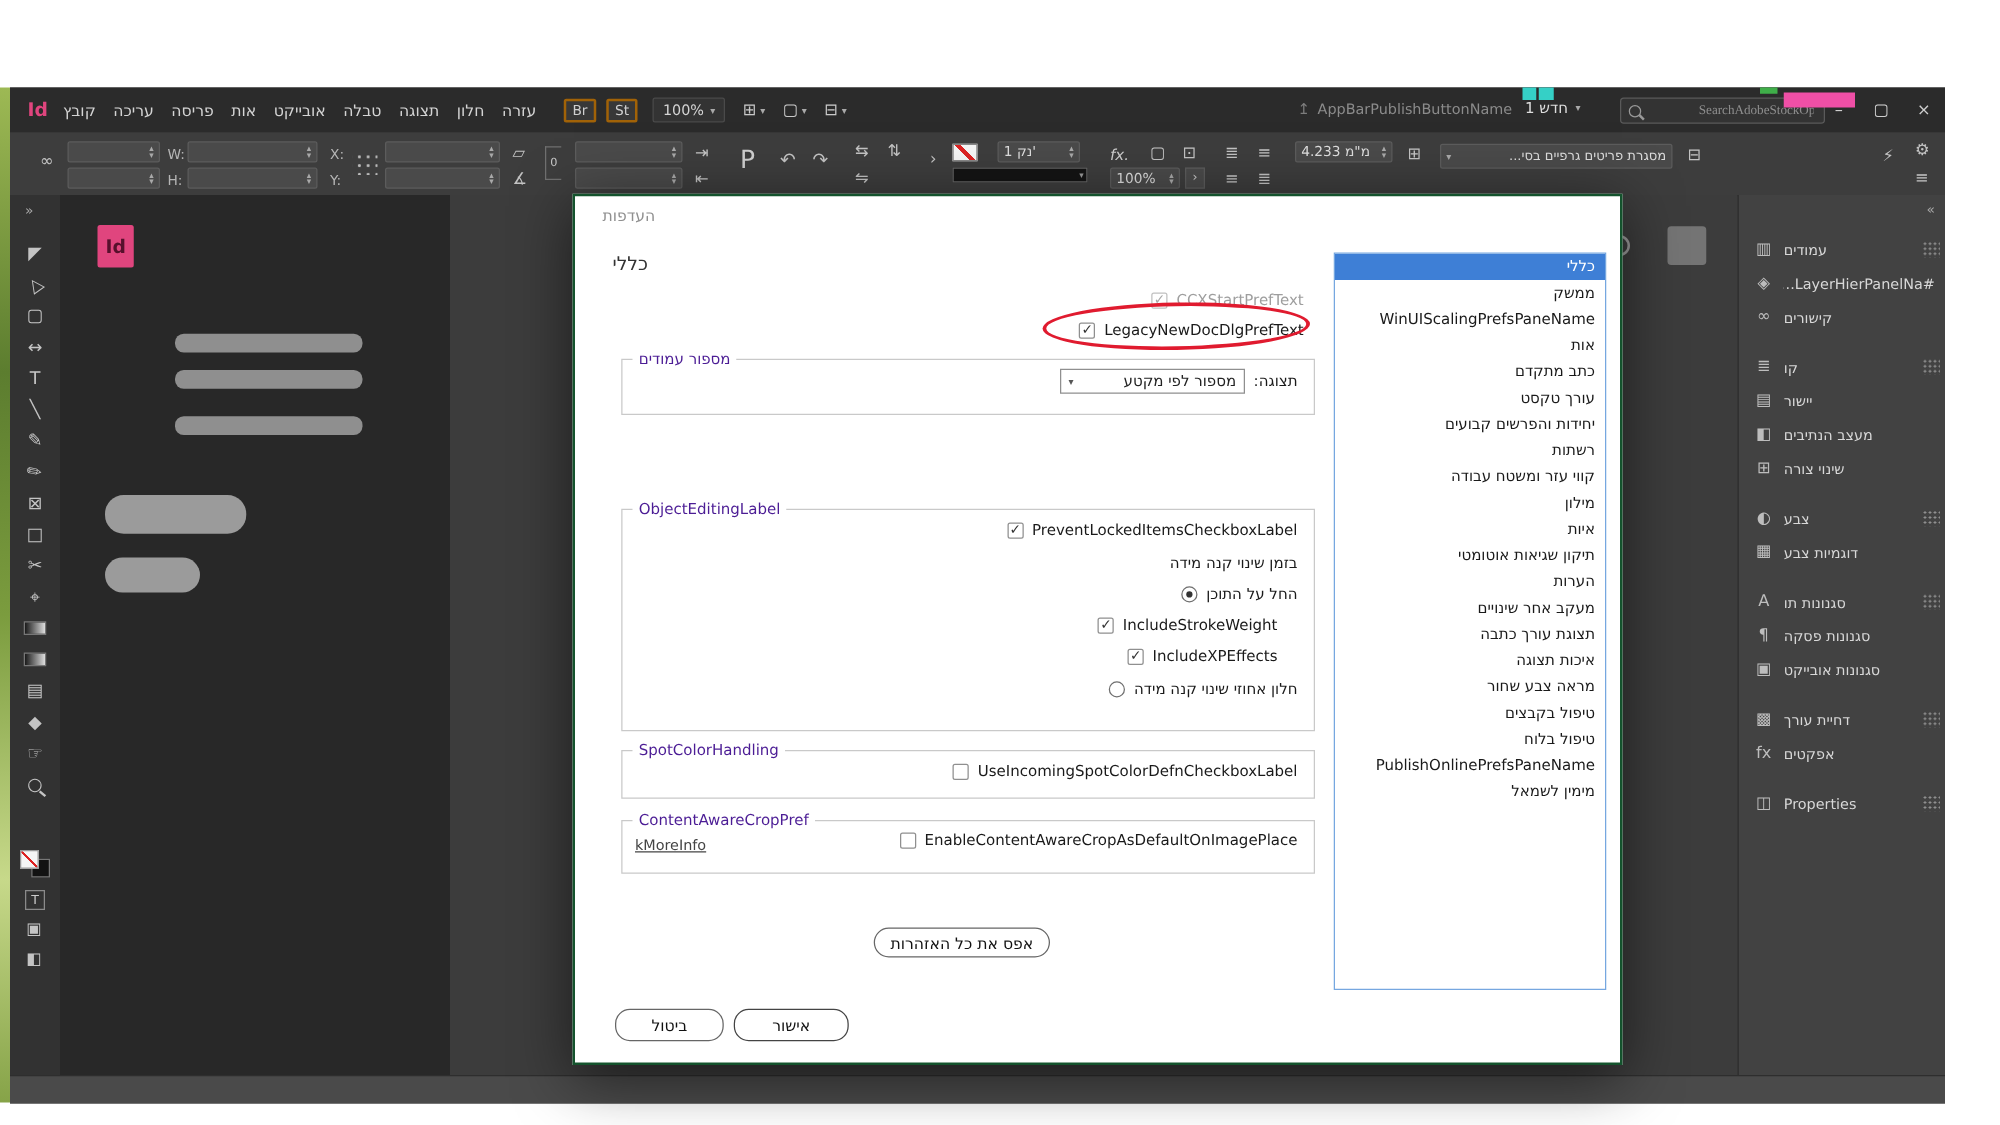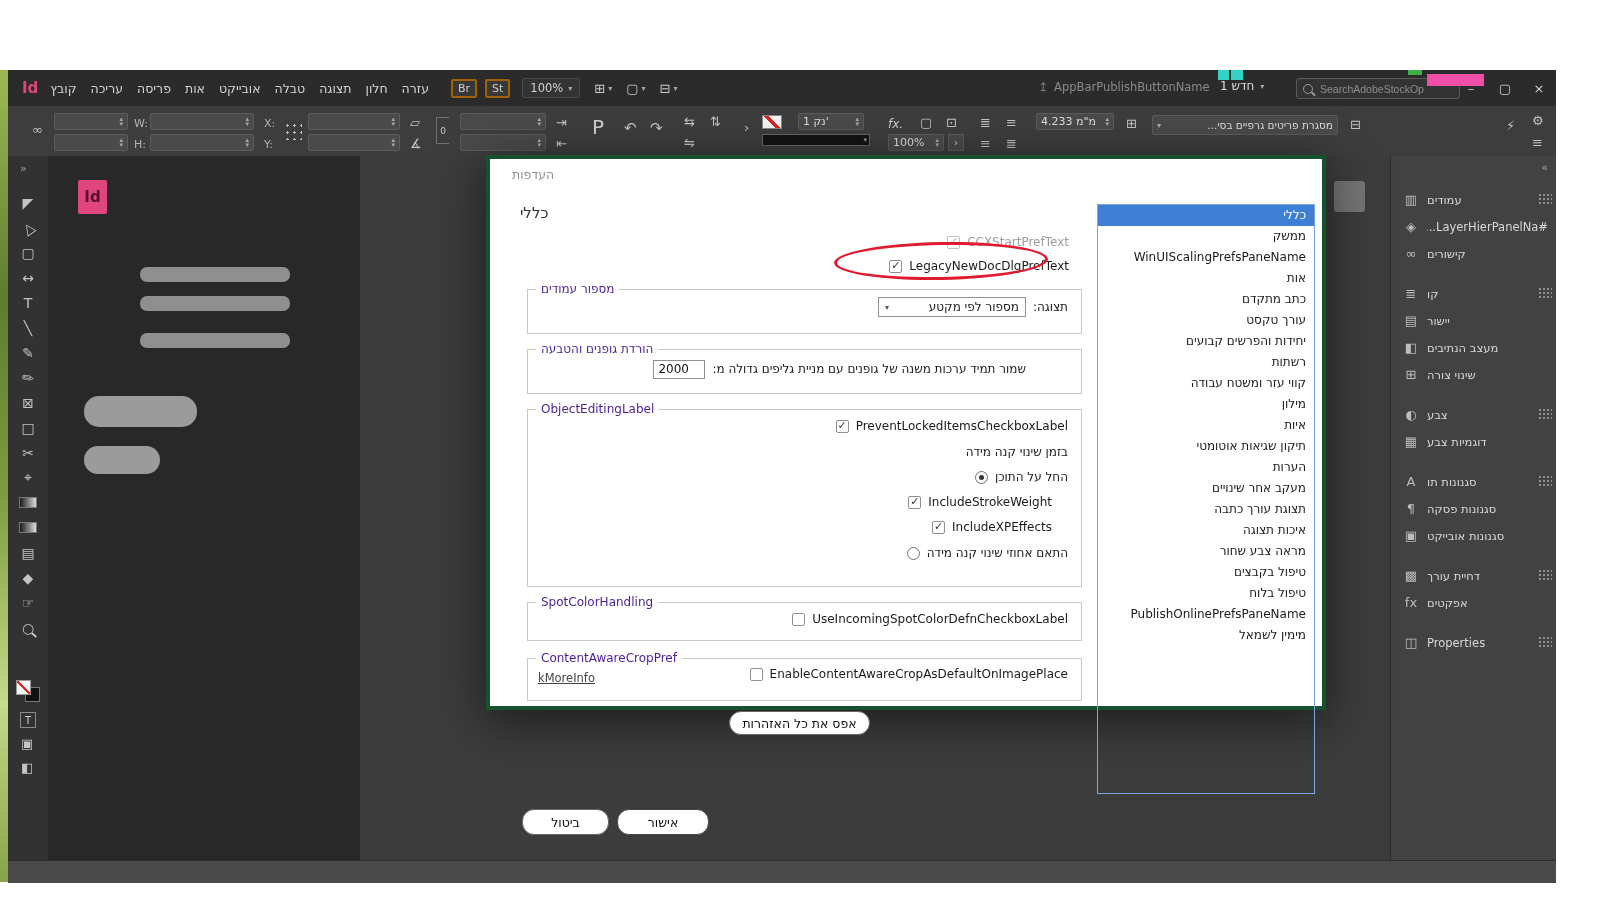--- a/index.html
+++ b/index.html
@@ -20,21 +20,21 @@
   .menus{display:flex;gap:14px;margin-right:14px;}
   .menu-item{cursor:default;}
   .tb-mini{font-size:11px;color:#cfcfcf;border:2px solid #a16207;background:#383838;padding:1px 5px;border-radius:2px;margin-left:8px;}
   .tb-combo{display:flex;align-items:center;gap:5px;border:1px solid #4a4a4a;background:#333;padding:2px 7px;border-radius:2px;margin-left:12px;font-size:11.5px;}
   .chev{font-size:8px;color:#a9a9a9;}
   .icon-combo{display:flex;align-items:center;gap:3px;margin-left:14px;color:#c9c9c9;font-size:13px;}
   .publish{left:1030px;top:10px;color:#8b8b8b;font-size:11.5px;display:flex;gap:6px;align-items:center;}
   .pubicon{font-size:12px;color:#7d7d7d;}
   .doc-combo{left:1212px;top:9px;display:flex;align-items:center;gap:6px;color:#ddd;font-size:12px;}
   .search{left:1288px;top:8px;width:150px;height:19px;border:1px solid #5a5a5a;border-radius:3px;background:#333;display:flex;align-items:center;gap:5px;padding:0 6px;}
-  .search-input{flex:1;background:transparent;border:none;outline:none;color:#bdbdbd;font-size:10.5px;font-family:Liberation Sans, sans-serif;min-width:0;}
+  .search-input{flex:1;background:transparent;border:none;outline:none;color:#bdbdbd;font-size:10.5px;font-family:Liberation Serif, serif;min-width:0;margin-left:39px;}
   .search-input::placeholder{color:#8e8e8e;}
   .mag{width:8px;height:8px;border:1.5px solid #9a9a9a;border-radius:50%;position:relative;flex:none;}
   .mag::after{content:"";position:absolute;width:5px;height:1.5px;background:#9a9a9a;transform:rotate(45deg);right:-4px;bottom:-2px;}
   .win-controls{right:0;top:0;height:36px;display:flex;}
   .win-btn{width:34px;height:36px;display:flex;align-items:center;justify-content:center;color:#cfcfcf;font-size:13px;}
 
   
   .controlbar{left:0;top:36px;width:1548px;height:50px;background:#3d3d3d;border-bottom:1px solid #262626;}
   .cb{position:absolute;}
   .glyph{color:#c3c3c3;font-size:13px;line-height:1;}
@@ -87,22 +87,22 @@
   .collapse-r{position:absolute;top:5px;right:8px;color:#a9a9a9;font-size:11px;}
   .prows{position:absolute;top:30px;left:0;width:100%;}
   .prow{height:27px;display:flex;align-items:center;padding:0 8px 0 12px;gap:8px;color:#d8d8d8;font-size:11.5px;position:relative;}
   .picon{width:16px;text-align:center;color:#bdbdbd;font-size:13px;flex:none;}
   .plabel{white-space:nowrap;overflow:hidden;}
   .pgrip{display:none;position:absolute;right:4px;top:7px;width:14px;height:13px;background-image:radial-gradient(#8f8f8f 0.8px,transparent 1px);background-size:4px 4px;}
   .prow.grip-on .pgrip{display:block;}
   .prow.gap-on{margin-top:13px;}
 
   
-  .dialog{left:458px;top:155px;width:840px;height:555px;background:#fff;border:4px solid #14532d;box-sizing:border-box;
-          box-shadow:0 10px 45px rgba(0,0,0,0.55);color:#1a1a1a;z-index:10;margin-left:28px;}
+  .dialog{left:458px;top:155px;width:840px;height:697px;background:#fff;border:2px solid #14532d;box-sizing:border-box;
+          box-shadow:0 10px 45px rgba(0,0,0,0.55);color:#1a1a1a;z-index:10;}
   .dlg-title{position:absolute;left:22px;top:8px;font-size:12.5px;color:#909090;}
   .dlg-section{position:absolute;left:30px;top:45px;font-size:15px;color:#333;}
   .chk-row{position:absolute;display:flex;align-items:center;gap:7px;height:16px;font-size:12px;color:#1a1a1a;}
   .cbx{width:13px;height:13px;border:1px solid #8f8f8f;background:#fff;border-radius:2px;display:flex;align-items:center;justify-content:center;flex:none;box-sizing:border-box;}
   .cbx .mark{display:none;font-size:11px;color:#333;line-height:1;margin-top:-2px;}
   .cbx.checked .mark{display:block;}
   .cbx.disabled{border-color:#c0c0c0;}
   .cbx.disabled .mark{color:#a8a8a8;}
   .chk-row.disabled{color:#9e9e9e;}
   .radio{width:13px;height:13px;border:1px solid #6f6f6f;border-radius:50%;display:flex;align-items:center;justify-content:center;flex:none;box-sizing:border-box;background:#fff;}
@@ -517,27 +517,20 @@
       <span class="legend" dir="rtl">מספור עמודים</span>
       <div class="g-row" style="top:8px;right:13px">
         <div class="lcombo" style="width:148px">
           <span class="chevd">▾</span>
           <span dir="rtl" style="margin-left:auto">מספור לפי מקטע</span>
         </div>
         <span dir="rtl">תצוגה:</span>
       </div>
     </div>
 
-    <div class="group" style="top:190px;height:45px">
-      <span class="legend" dir="rtl">הורדת גופנים והטבעה</span>
-      <div class="g-row" style="top:10px;right:55px">
-        <input class="tfield" value="2000" style="">
-        <span dir="rtl">שמור תמיד ערכות משנה של גופנים עם מניית גליפים גדולה מ:</span>
-      </div>
-    </div>
 
     <div class="group" style="top:250px;height:178px">
       <span class="legend">ObjectEditingLabel</span>
       <div class="g-row" style="top:7px;right:13px">
         <span class="cbx checked">
             <span class="mark">✓</span>
           </span>
         <span>PreventLockedItemsCheckboxLabel</span>
       </div>
       <div class="g-row" style="top:33px;right:13px">
@@ -556,42 +549,42 @@
         <span>IncludeStrokeWeight</span>
       </div>
       <div class="g-row" style="top:108px;right:29px">
         <span class="cbx checked">
             <span class="mark">✓</span>
           </span>
         <span>IncludeXPEffects</span>
       </div>
       <div class="g-row" style="top:134px;right:13px">
         <span class="radio"></span>
-        <span dir="rtl">התאם אחוזי שינוי קנה מידה</span>
+        <span dir="rtl">חלון אחוזי שינוי קנה מידה</span>
       </div>
     </div>
 
     <div class="group" style="top:443px;height:39px">
       <span class="legend">SpotColorHandling</span>
       <div class="g-row" style="top:7px;right:13px">
         <span class="cbx"></span>
         <span>UseIncomingSpotColorDefnCheckboxLabel</span>
       </div>
     </div>
 
     <div class="group" style="top:499px;height:43px">
       <span class="legend">ContentAwareCropPref</span>
       <span class="link" style="position:absolute;left:10px;top:12px">kMoreInfo</span>
       <div class="g-row" style="top:6px;right:13px">
         <span class="cbx"></span>
         <span>EnableContentAwareCropAsDefaultOnImagePlace</span>
       </div>
     </div>
 
-    <div class="pillbtn" style="left:239px;top:552px;width:141px;height:24px" dir="rtl">אפס את כל האזהרות</div>
+    <div class="pillbtn" style="left:239px;top:585px;width:141px;height:24px" dir="rtl">אפס את כל האזהרות</div>
     <div class="pillbtn" style="left:32px;top:650px;width:87px;height:26px" dir="rtl">ביטול</div>
     <div class="pillbtn" style="left:127px;top:650px;width:92px;height:26px;border-color:#444" dir="rtl">אישור</div>
 
     <div class="listbox">
 
         <div class="litem selected" dir="rtl">כללי</div>
 
         <div class="litem" dir="rtl">ממשק</div>
 
         <div class="litem" dir="rtl">WinUIScalingPrefsPaneName</div>

